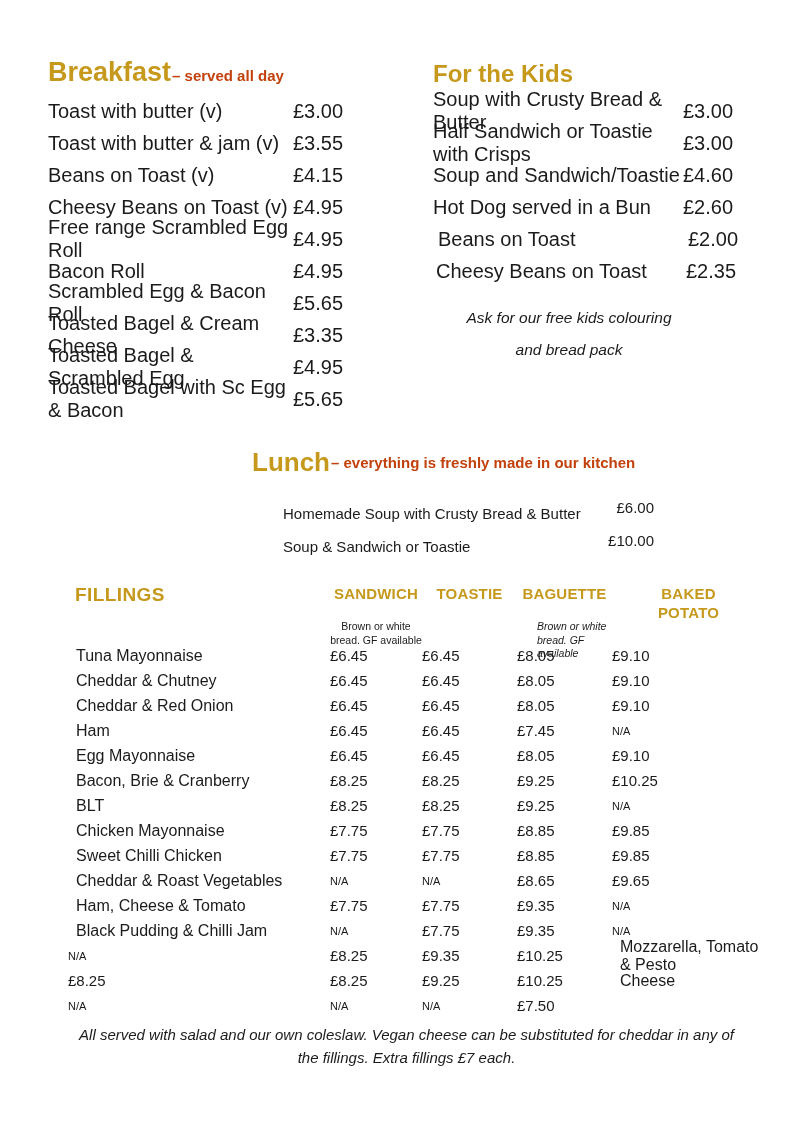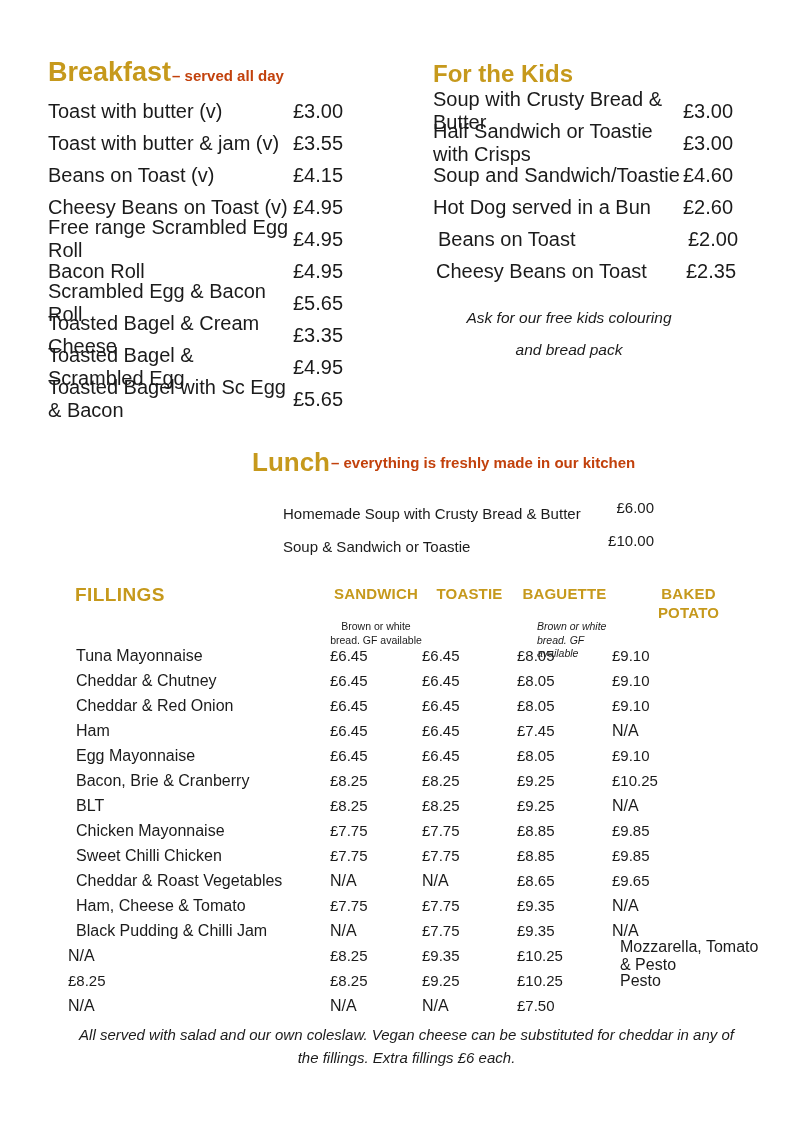--- a/index.html
+++ b/index.html
@@ -47,21 +47,21 @@
   .f-noterow { height: 34px; }
   .f-title { font-size: 19px; font-weight: bold; letter-spacing: 0.4px; padding-left: 7px; }
   .f-col { font-size: 15px; font-weight: bold; text-align: center; line-height: 1.3;
            letter-spacing: 0.2px; }
   .baked-wrap { display: inline-block; width: 64px; }
   .f-note { font-size: 10.5px; line-height: 1.3; text-align: center; align-self: start; padding-top: 2px; }
   .f-note-left { text-align: left; font-style: italic; }
   .f-note-left span { display: inline-block; width: 90px; margin-left: 20px; }
   .f-name { font-size: 16px; padding-left: 8px; }
   .f-price { font-size: 15px; text-align: left; }
-  .f-price.na { font-size: 16px; }
+  .f-price.na { font-size: 11px; }
 
   .f-footer { margin-top: 5px; text-align: center; font-style: italic;
               font-size: 15px; line-height: 23px; width: 100%; }
 </style>
 </head>
 <body>
 
 <div class="page">
 
   <div class="top-grid">
@@ -261,23 +261,23 @@
       <div class="f-price">£8.25</div>
       <div class="f-price">£9.35</div>
       <div class="f-price">£10.25</div>
 
       <div class="f-name">Mozzarella, Tomato &amp; Pesto</div>
       <div class="f-price">£8.25</div>
       <div class="f-price">£8.25</div>
       <div class="f-price">£9.25</div>
       <div class="f-price">£10.25</div>
 
-      <div class="f-name">Pesto</div>
+      <div class="f-name">Cheese</div>
       <div class="f-price na">N/A</div>
       <div class="f-price na">N/A</div>
       <div class="f-price na">N/A</div>
       <div class="f-price">£7.50</div>
 
     </div>
-    <div class="f-footer">All served with salad and our own coleslaw. Vegan cheese can be substituted for cheddar in any of the fillings. Extra fillings £6 each.</div>
+    <div class="f-footer">All served with salad and our own coleslaw. Vegan cheese can be substituted for cheddar in any of the fillings. Extra fillings £7 each.</div>
   </div>
 
 </div>
 
 </body></html>

